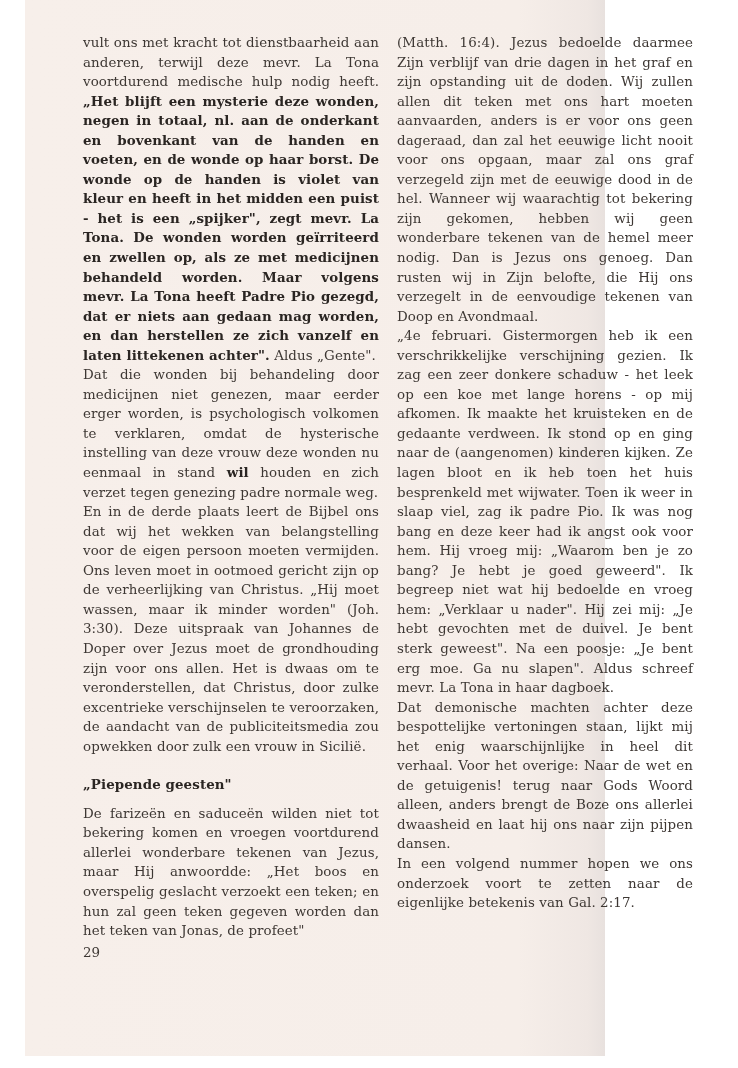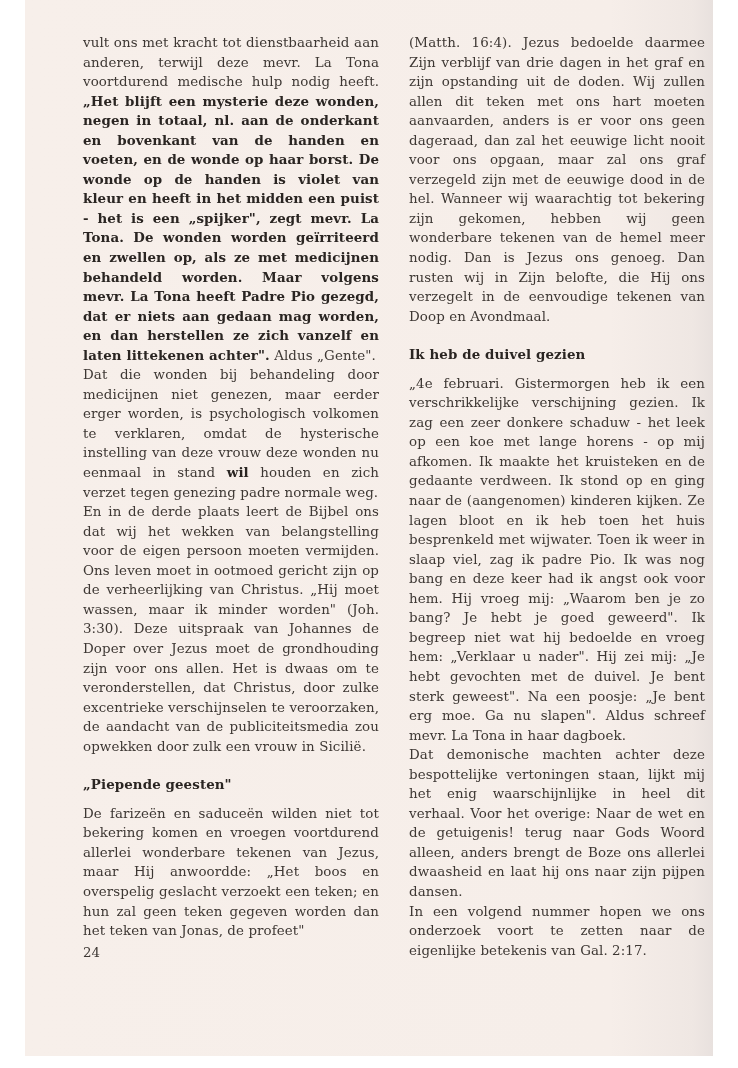--- a/index.html
+++ b/index.html
@@ -1,28 +1,28 @@
 <!DOCTYPE html>
 <html><head>
 <meta charset="utf-8">
 <style>
   html, body { margin: 0; padding: 0; background: #ffffff; }
   body { width: 738px; height: 1068px; position: relative; overflow: hidden; }
   .page {
-    position: absolute; left: 25px; top: 0; width: 688px; height: 1056px;
+    position: absolute; left: 25px; top: 0; width: 580px; height: 1056px;
     background: linear-gradient(to right, #f7efea 0%, #f6eee9 85%, #efe7e3 97%, #e8e1de 100%);
   }
   .col {
     position: absolute; top: 33px; width: 296px;
     font-family: "DejaVu Serif", "Liberation Serif", serif;
     font-size: 13.4px; line-height: 19.55px; color: #3d3733;
     text-align: justify; letter-spacing: 0.1px;
   }
   .col-left { left: 58px; }
-  .col-right { left: 384px; }
+  .col-right { left: 372px; }
   .col p { margin: 0; }
   .bold { font-weight: bold; color: #2a2522; }
   .heading {
     font-weight: bold; color: #2a2522; margin: 19px 0 9px 0 !important; text-align: left;
   }
   .page-number { margin-top: 2px !important; text-align: left; }
 </style>
 </head>
 <body>
 
@@ -34,23 +34,22 @@
       <span>Aldus „Gente".</span>
     </p>
     <p>
       <span>Dat die wonden bij behandeling door medicijnen niet genezen, maar eerder erger worden, is psychologisch volkomen te verklaren, omdat de hysterische instelling van deze vrouw deze wonden nu eenmaal in stand</span>
       <span class="bold">wil</span>
       <span>houden en zich verzet tegen genezing padre normale weg.</span>
     </p>
     <p>En in de derde plaats leert de Bijbel ons dat wij het wekken van belangstelling voor de eigen persoon moeten vermijden. Ons leven moet in ootmoed gericht zijn op de verheerlijking van Christus. „Hij moet wassen, maar ik minder worden" (Joh. 3:30). Deze uitspraak van Johannes de Doper over Jezus moet de grondhouding zijn voor ons allen. Het is dwaas om te veronderstellen, dat Christus, door zulke excentrieke verschijnselen te veroorzaken, de aandacht van de publiciteitsmedia zou opwekken door zulk een vrouw in Sicilië.</p>
     <p class="heading">„Piepende geesten"</p>
     <p>De farizeën en saduceën wilden niet tot bekering komen en vroegen voortdurend allerlei wonderbare tekenen van Jezus, maar Hij anwoordde: „Het boos en overspelig geslacht verzoekt een teken; en hun zal geen teken gegeven worden dan het teken van Jonas, de profeet"</p>
-    <p class="page-number">24</p>
+    <p class="page-number">29</p>
   </div>
 
   <div class="col col-right">
     <p>(Matth. 16:4). Jezus bedoelde daarmee Zijn verblijf van drie dagen in het graf en zijn opstanding uit de doden. Wij zullen allen dit teken met ons hart moeten aanvaarden, anders is er voor ons geen dageraad, dan zal het eeuwige licht nooit voor ons opgaan, maar zal ons graf verzegeld zijn met de eeuwige dood in de hel. Wanneer wij waarachtig tot bekering zijn gekomen, hebben wij geen wonderbare tekenen van de hemel meer nodig. Dan is Jezus ons genoeg. Dan rusten wij in Zijn belofte, die Hij ons verzegelt in de eenvoudige tekenen van Doop en Avondmaal.</p>
-    <p class="heading">Ik heb de duivel gezien</p>
     <p>„4e februari. Gistermorgen heb ik een verschrikkelijke verschijning gezien. Ik zag een zeer donkere schaduw - het leek op een koe met lange horens - op mij afkomen. Ik maakte het kruisteken en de gedaante verdween. Ik stond op en ging naar de (aangenomen) kinderen kijken. Ze lagen bloot en ik heb toen het huis besprenkeld met wijwater. Toen ik weer in slaap viel, zag ik padre Pio. Ik was nog bang en deze keer had ik angst ook voor hem. Hij vroeg mij: „Waarom ben je zo bang? Je hebt je goed geweerd". Ik begreep niet wat hij bedoelde en vroeg hem: „Verklaar u nader". Hij zei mij: „Je hebt gevochten met de duivel. Je bent sterk geweest". Na een poosje: „Je bent erg moe. Ga nu slapen". Aldus schreef mevr. La Tona in haar dagboek.</p>
     <p>Dat demonische machten achter deze bespottelijke vertoningen staan, lijkt mij het enig waarschijnlijke in heel dit verhaal. Voor het overige: Naar de wet en de getuigenis! terug naar Gods Woord alleen, anders brengt de Boze ons allerlei dwaasheid en laat hij ons naar zijn pijpen dansen.</p>
     <p>In een volgend nummer hopen we ons onderzoek voort te zetten naar de eigenlijke betekenis van Gal. 2:17.</p>
   </div>
 </div>
 
 </body></html>

